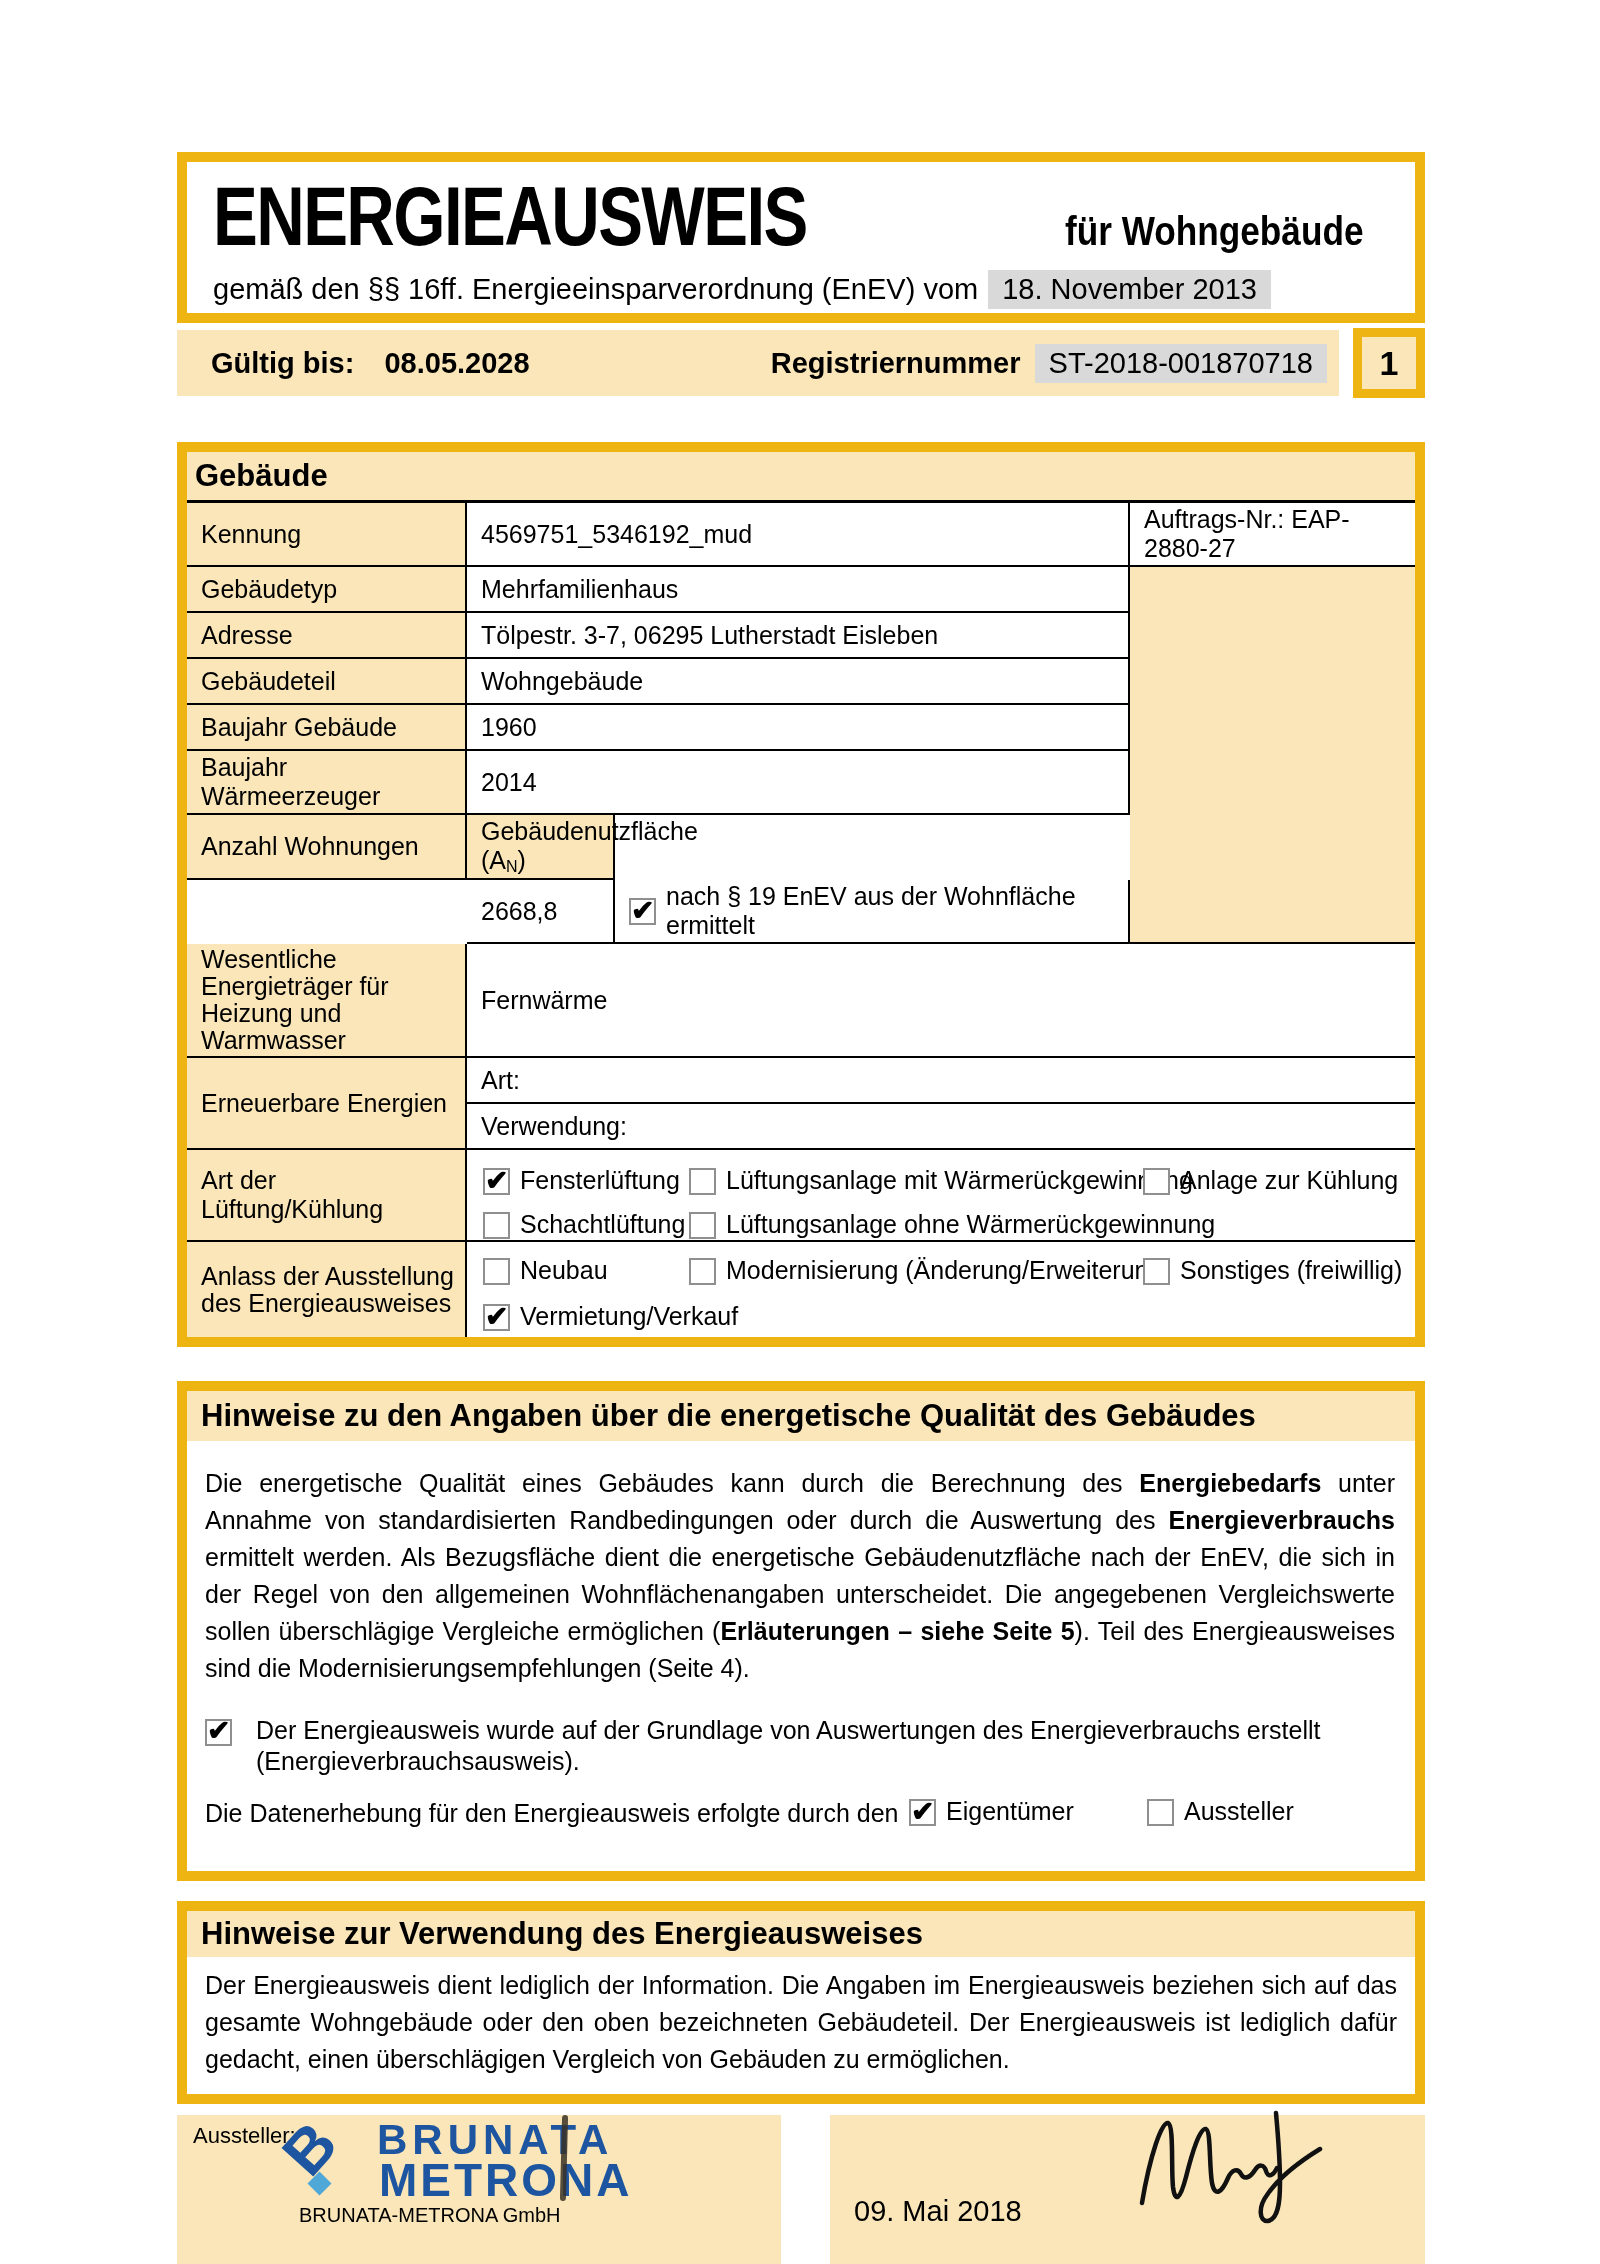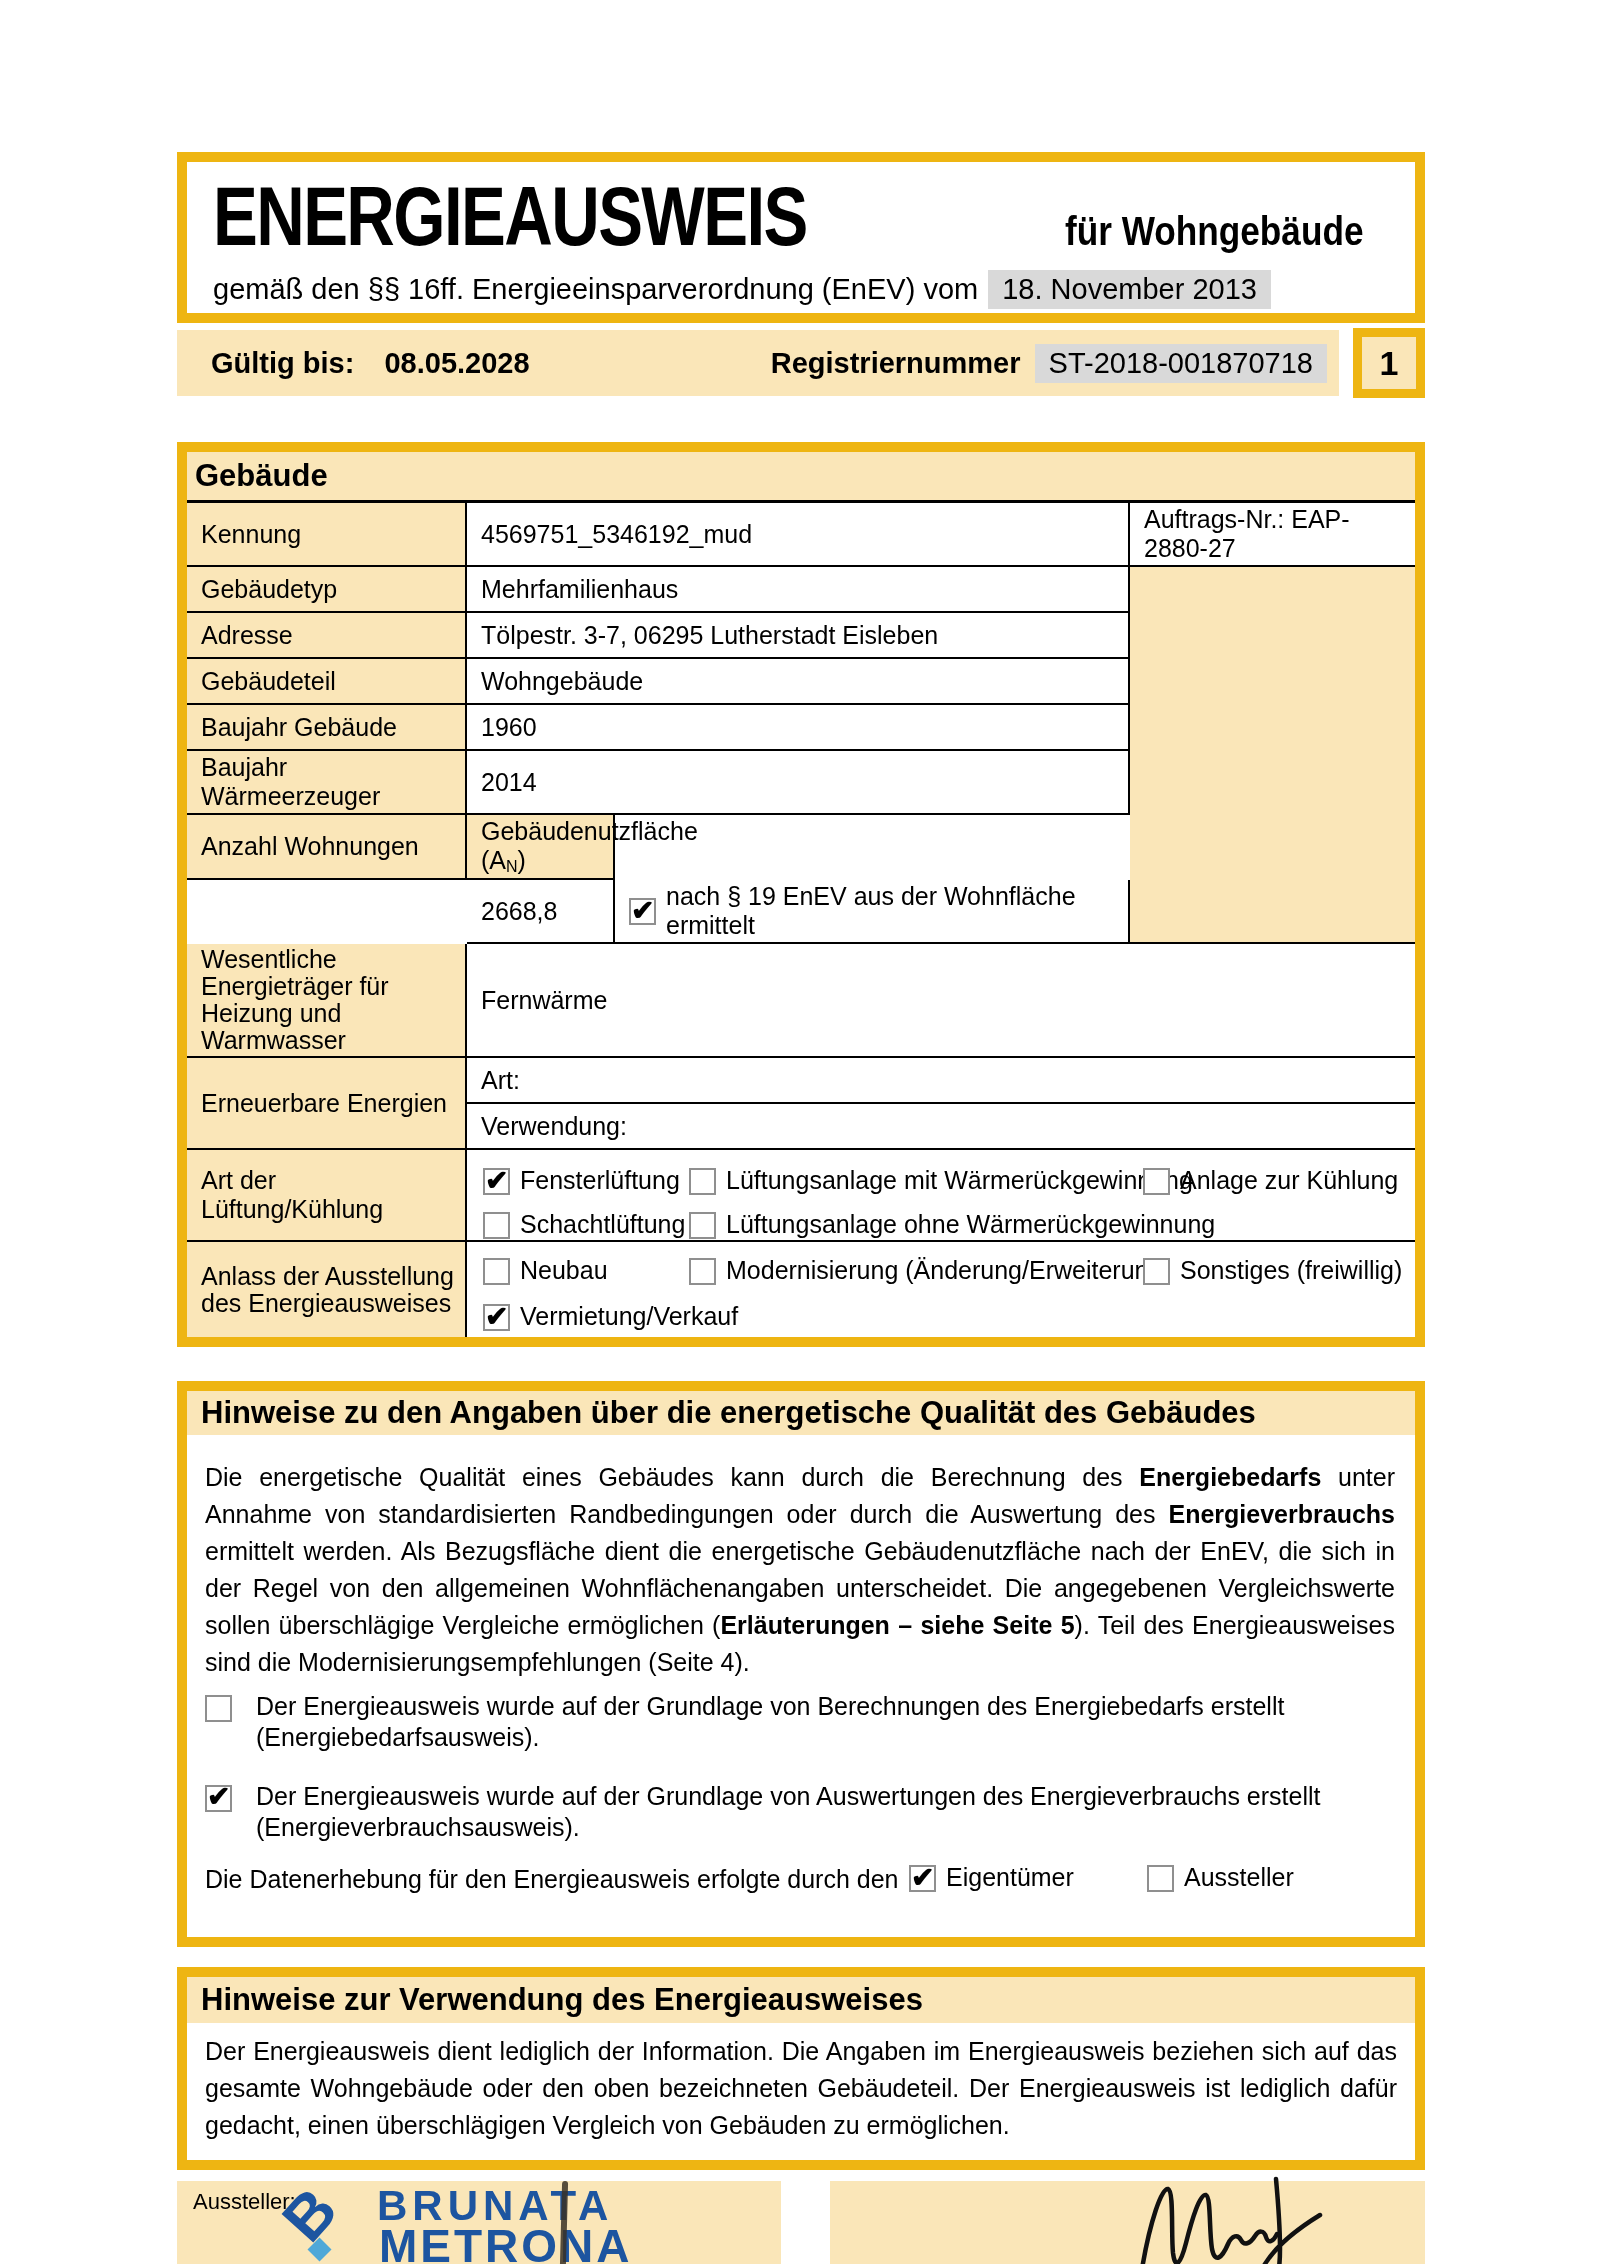--- a/index.html
+++ b/index.html
@@ -47,21 +47,21 @@
   .lab-last { border-bottom:none; }
   .opt { position:absolute; display:flex; align-items:flex-end; gap:10px; white-space:nowrap; }
   sub.an { font-size:16px; vertical-align:-3px; }
 
   
   .cb { width:27px; height:27px; border:2px solid #8f8f8f; background:#fff; position:relative; flex:none; }
   .cb.checked::after { content:"\2714"; position:absolute; left:0px; top:-6px; font-size:28px; font-weight:bold; color:#000; }
 
   
   .hint1 { margin-top:34px; }
-  .hint-bar { height:44px; font-size:31px; padding-left:14px; }
+  .hint-bar { height:50px; font-size:31px; padding-left:14px; }
   .hint-body { padding:24px 20px 6px 18px; }
   .para { font-size:25px; line-height:37px; text-align:justify; }
   .chk-item { display:flex; gap:24px; align-items:flex-start; font-size:25px; line-height:31px; }
   .chk-item .cb { margin-top:4px; }
   .i1 { margin-top:10px; } .i2 { margin-top:28px; }
   .data-row { position:relative; margin-top:16px; height:72px; font-size:25px; }
   .data-row .txt { position:absolute; left:0; top:6px; }
   .hint2 { margin-top:20px; }
   .hint2-bar { height:46px; font-size:31px; padding-left:14px; }
   .hint2-body { padding:10px 18px 16px 18px; }
@@ -205,24 +205,20 @@
           </span>
         </div>
       </div>
     </div>
 
     <div class="gold-box hint1">
       <div class="sec-bar hint-bar">Hinweise zu den Angaben über die energetische Qualität des Gebäudes</div>
       <div class="hint-body">
         <p class="para"><span>Die energetische Qualität eines Gebäudes kann durch die Berechnung des </span><b>Energiebedarfs</b><span> unter Annahme von standardisierten Randbedingungen oder durch die Auswertung des </span><b>Energieverbrauchs</b><span> ermittelt werden. Als Bezugsfläche dient die energetische Gebäudenutzfläche nach der EnEV, die sich in der Regel von den allgemeinen Wohnflächenangaben unterscheidet. Die angegebenen Vergleichswerte sollen überschlägige Vergleiche ermöglichen (</span><b>Erläuterungen – siehe Seite 5</b><span>). Teil des Energieausweises sind die Modernisierungsempfehlungen (Seite 4).</span></p>
 
-        <div class="chk-item i1">
-          <span class="cb"></span>
-          <span><span>Der Energieausweis wurde auf der Grundlage von Berechnungen des Energiebedarfs erstellt</span><br><span>(Energiebedarfsausweis).</span></span>
-        </div>
 
         <div class="chk-item i2">
           <span class="cb checked"></span>
           <span><span>Der Energieausweis wurde auf der Grundlage von Auswertungen des Energieverbrauchs erstellt</span><br><span>(Energieverbrauchsausweis).</span></span>
         </div>
 
         <div class="data-row">
           <span class="txt">Die Datenerhebung für den Energieausweis erfolgte durch den</span>
           <span class="opt" style="left:704px; top:4px;">
             <span class="cb checked"></span>

